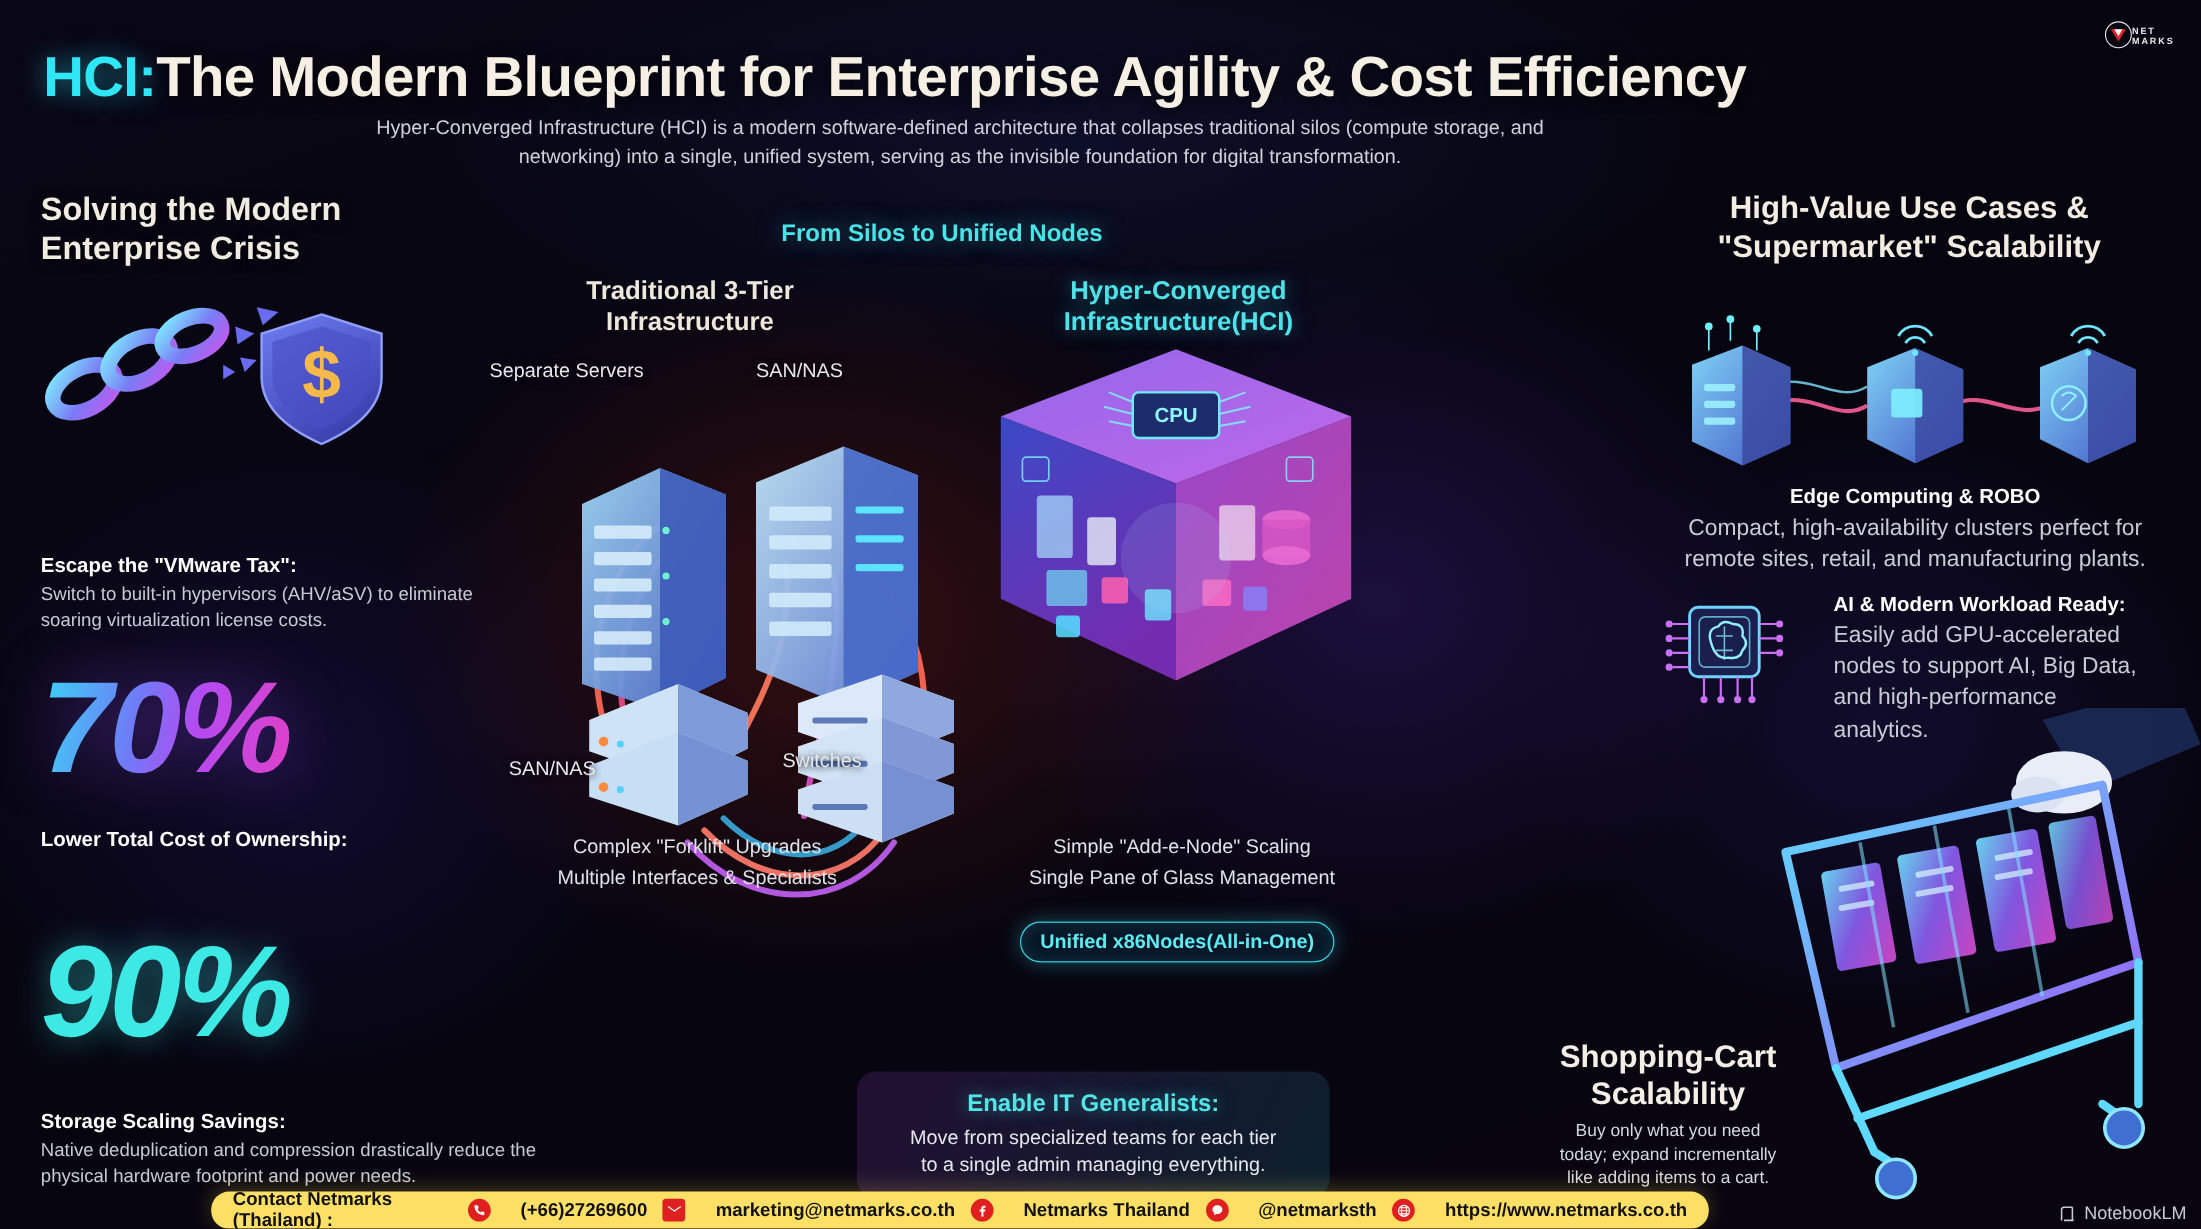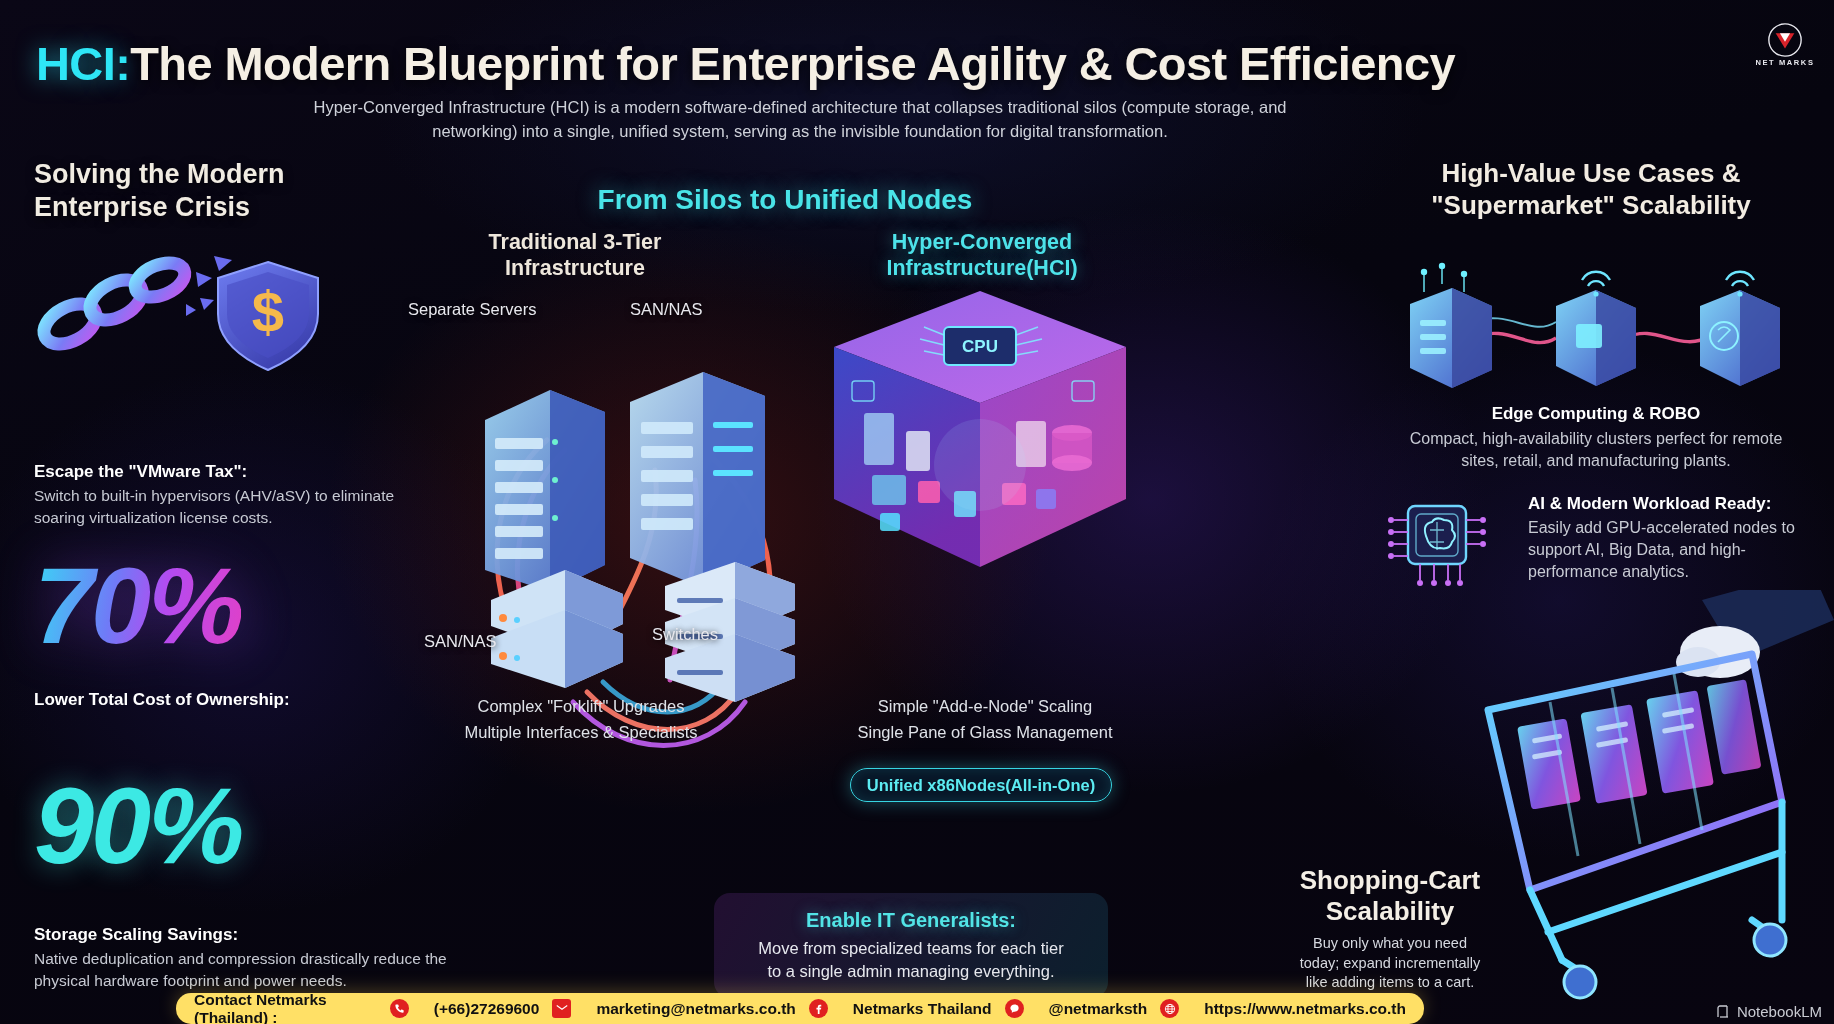--- a/index.html
+++ b/index.html
@@ -34,21 +34,21 @@
     position: absolute; left: 300px; top: 96px; width: 1000px;
     text-align: center; color: #cfd2da; font-size: 16.5px; line-height: 1.45;
   }
 
   
   .col-h {
     font-size: 27px; font-weight: 700; color: #f1ece2; line-height: 1.22;
     text-shadow: 0 2px 10px rgba(0,0,0,0.75);
   }
   .cyan-h {
-    font-size: 28px; font-weight: 700; color: #49e4e8; line-height: 1.2;
+    font-size: 20px; font-weight: 700; color: #49e4e8; line-height: 1.2;
     text-shadow: 0 0 20px rgba(60,220,230,0.55);
   }
 
   
   .left-col { position: absolute; left: 34px; top: 158px; width: 400px; }
   .kpi {
     font-size: 108px; font-weight: 800; line-height: 0.95; letter-spacing: -3px;
   }
   .kpi-70 {
     background: linear-gradient(100deg, #3ad6f5 0%, #6f7bf7 38%, #b44bf0 62%, #e040c8 100%);
@@ -93,41 +93,41 @@
     display: flex; flex-direction: column; align-items: center; justify-content: center;
     padding: 6px 14px;
   }
   .gen-title { color: #52e4e6; font-size: 20px; font-weight: 700; text-shadow: 0 0 14px rgba(70,225,230,0.5); margin-bottom: 5px; }
   .gen-body { color: #e6e8ee; font-size: 16.5px; line-height: 1.38; text-align: center; }
 
   
   .right-col { position: absolute; left: 1376px; top: 158px; width: 430px; }
   .r-h { font-size: 26px; font-weight: 700; color: #f2ece2; line-height: 1.22; text-align: center; }
   .r-item-t { font-size: 17px; font-weight: 700; color: #ffffff; }
-  .r-item-b { font-size: 16px; color: #c8cbd4; line-height: 1.38; }
+  .r-item-b { font-size: 19px; color: #c8cbd4; line-height: 1.38; }
 
   .cart-block { position: absolute; left: 1295px; top: 865px; width: 190px; text-align: center; }
   .cart-h { font-size: 26px; font-weight: 700; color: #f4efe6; line-height: 1.18; }
   .cart-b { font-size: 14.5px; color: #d6d9e0; line-height: 1.35; margin-top: 8px; }
 
   
   .footer {
     position: absolute; left: 176px; top: 993px; width: 1248px; height: 31px;
     background: #ffe066; border-radius: 15px;
     display: flex; align-items: center; gap: 13px; padding: 0 18px;
     font-size: 15.5px; font-weight: 700; color: #111;
     box-shadow: 0 -3px 18px rgba(255,215,80,0.25);
   }
   .fic { width: 19px; height: 19px; border-radius: 50%; display:inline-flex; align-items:center; justify-content:center; flex:0 0 auto; }
   .fic svg { display:block; }
   .f-item { display: flex; align-items: center; gap: 25px; white-space: nowrap; }
 
   .nlm { position: absolute; right: 12px; bottom: 4px; display:flex; align-items:center; gap:6px; color:#c9cbd2; font-size:15px; }
 
-  .logo { position: absolute; right: 18px; top: 16px; width: 62px; height: 58px; display:flex; flex-direction:column; align-items:center; justify-content:center; }
+  .logo { position: absolute; right: 18px; top: 0; width: 62px; height: 58px; display:flex; align-items:center; justify-content:center; }
   .logo-txt { color:#e8e8ee; font-size:7.5px; font-weight:700; letter-spacing:1.6px; margin-top:1px; }
 </style>
 </head>
 <body>
 
 <div id="page">
 
   <div class="logo">
     <svg width="34" height="34" viewBox="0 0 40 40">
       <circle cx="20" cy="20" r="19" fill="none" stroke="#e9e9ef" stroke-width="1.6"></circle>

